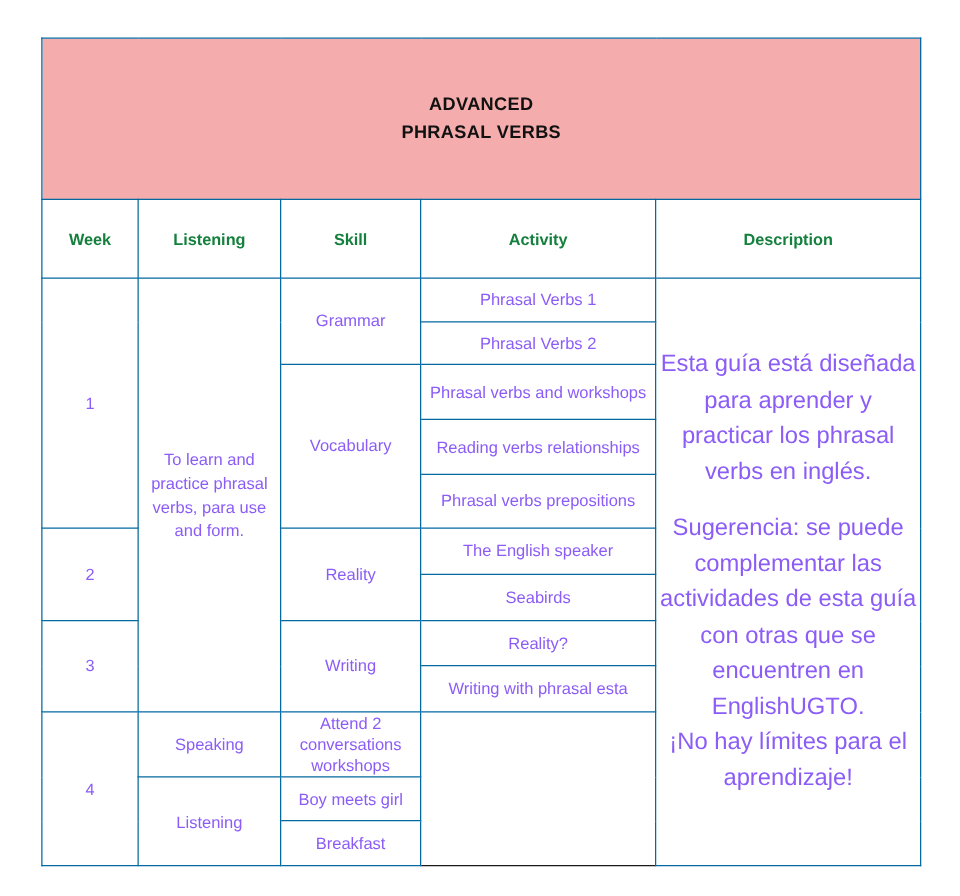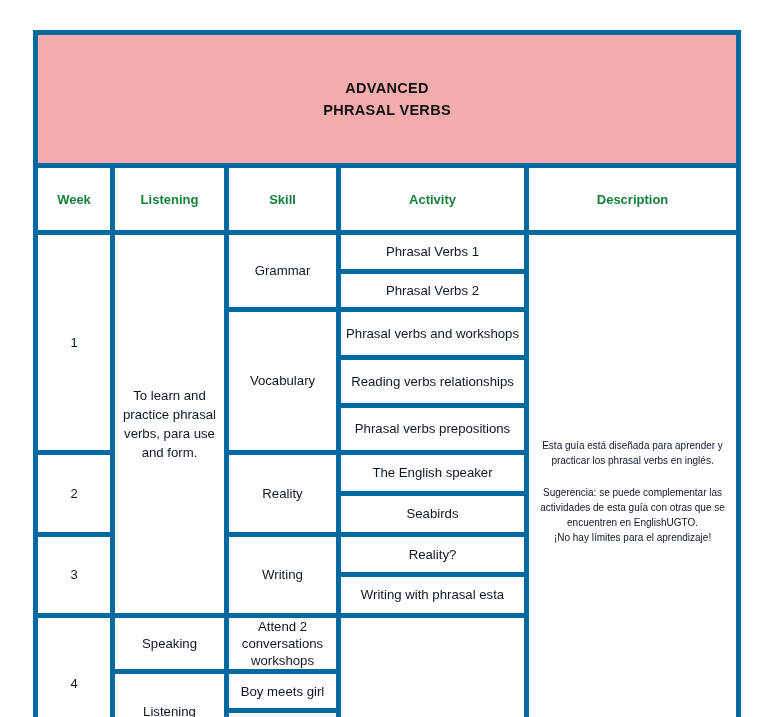--- a/index.html
+++ b/index.html
@@ -33,21 +33,21 @@
 
   table.schedule {
     border-collapse: collapse;
     table-layout: fixed;
     width: 703px;
     border: 1.5px solid #1a1a1a;
   }
 
   table.schedule td,
   table.schedule th {
-    border: 5px solid #0369a1;
+    border: 1px solid #0369a1;
     padding: 0;
     vertical-align: middle;
     text-align: center;
     background: #ffffff;
   }
 
   
   .title-cell {
     background: #f4acac !important;
     height: 128px;
@@ -73,21 +73,21 @@
     vertical-align: top;
     padding-top: 8px;
     color: #15803d;
   }
 
   
   .cell {
     font-size: 13.2px;
     line-height: 1.33;
     padding: 3px 5px;
-    color: #0f172a;
+    color: #8b5cf6;
   }
 
   .week-cell {
     font-size: 13px;
   }
 
   .objective-cell {
     font-size: 13.2px;
     line-height: 1.45;
     padding: 4px 9px;
@@ -97,21 +97,21 @@
     font-size: 13.2px;
   }
 
   .activity-cell {
     font-size: 13.2px;
     line-height: 1.3;
     padding: 4px 6px;
   }
 
   .desc-cell {
-    font-size: 10px;
+    font-size: 19px;
     line-height: 1.5;
     padding: 6px 10px;
     vertical-align: middle;
     margin-left: 16px;
   }
   .desc-para {
     margin: 0;
   }
   .desc-gap {
     height: 17px;

